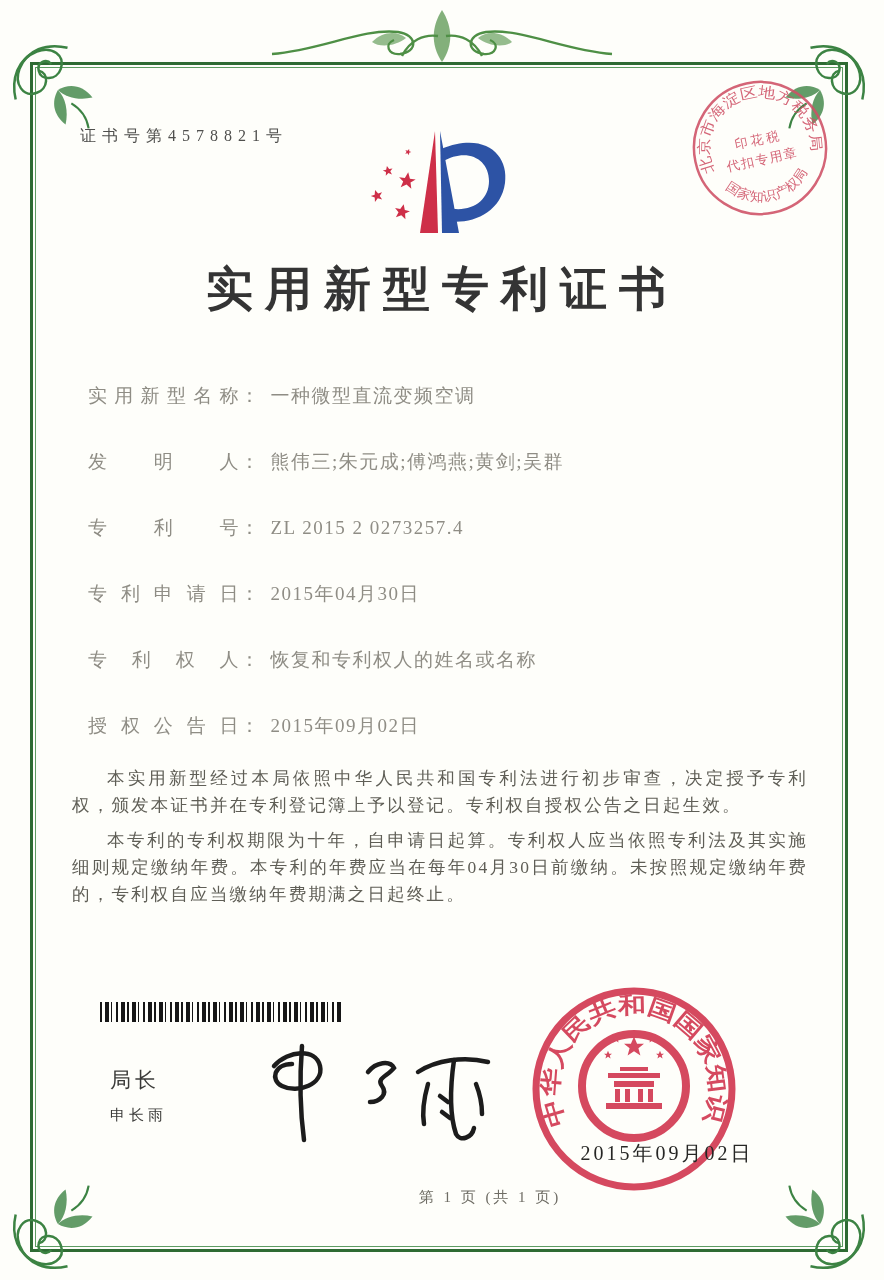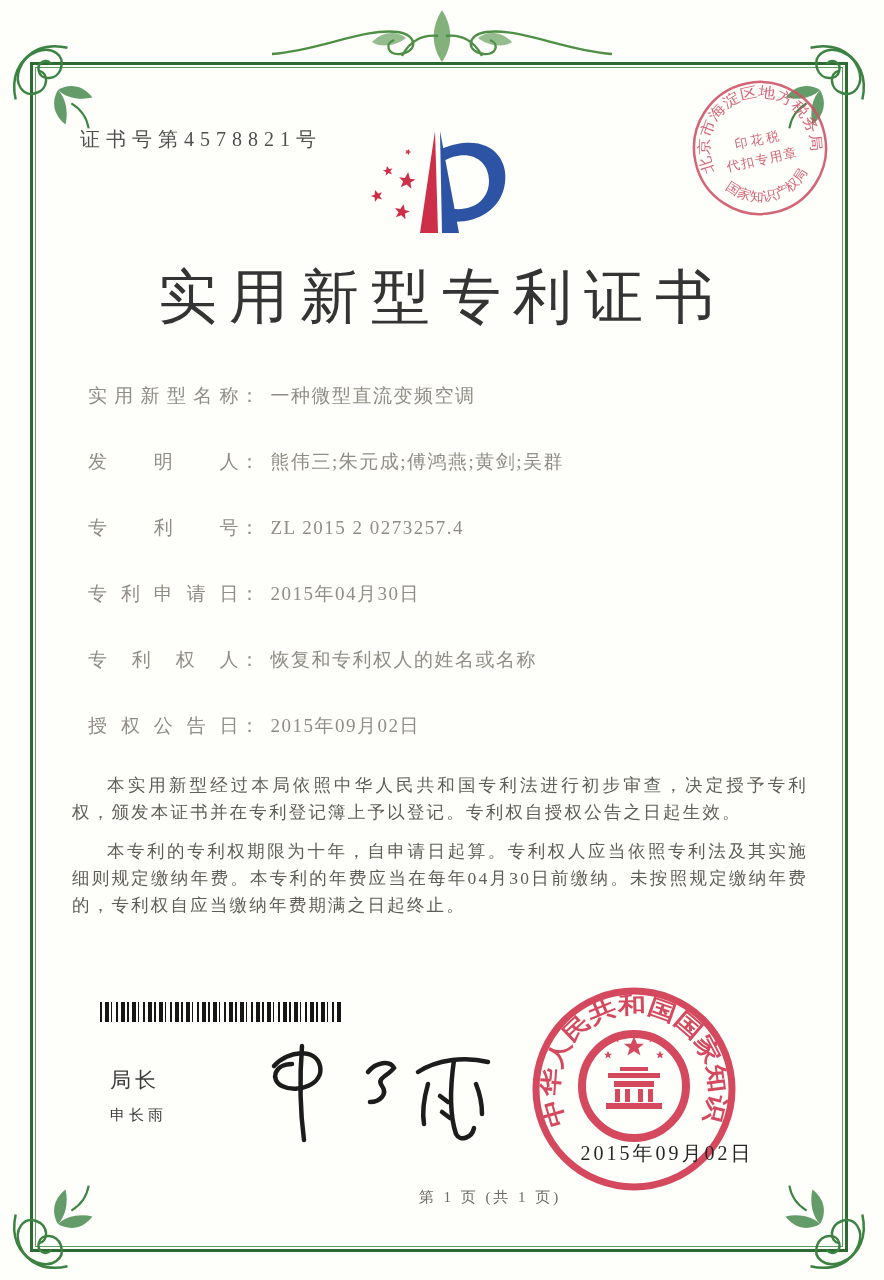--- a/index.html
+++ b/index.html
@@ -12,34 +12,34 @@
   .frame{position:absolute;left:30px;top:62px;right:36px;bottom:28px;
     border:3px solid var(--border_green,#2e6b33);}
   .frame-inner{position:absolute;inset:2px;border:1px solid #5d9c62;}
   .corner{position:absolute;width:96px;height:96px;color:#3c8343;}
   .corner.tl{left:8px;top:40px;}
   .corner.tr{right:14px;top:40px;transform:scaleX(-1);}
   .corner.bl{left:8px;bottom:6px;transform:scaleY(-1);}
   .corner.br{right:14px;bottom:6px;transform:scale(-1,-1);}
   .top-ornament{position:absolute;left:252px;top:2px;width:380px;height:64px;color:#4e8f45;}
   
-  .cert-number{position:absolute;left:80px;top:126px;font-size:20px;
+  .cert-number{position:absolute;left:80px;top:126px;font-size:16px;
     letter-spacing:6px;color:#4f4f4d;}
   .logo{position:absolute;left:355px;top:120px;width:170px;height:124px;}
   .title{position:absolute;left:0;top:258px;width:100%;margin:0;text-align:center;
-    font-size:59px;font-weight:400;letter-spacing:12px;color:#343434;}
+    font-size:47px;font-weight:700;letter-spacing:12px;color:#343434;}
   
   .fields{position:absolute;left:88px;top:383px;width:700px;}
   .field-row{height:22px;margin-bottom:44px;font-size:19px;color:#8f8d85;
     letter-spacing:1.5px;white-space:nowrap;}
   .f-label{display:inline-block;width:152px;text-align:justify;text-align-last:justify;vertical-align:top;}
   .f-colon{display:inline-block;margin-right:10px;}
   
   .paragraphs{position:absolute;left:72px;top:760px;width:736px;color:#5f5e56;}
-  .paragraphs p{margin:12px 0 8px 0;font-size:17.5px;line-height:27px;
+  .paragraphs p{margin:5px 0 8px 0;font-size:17.5px;line-height:27px;
     letter-spacing:2.2px;text-align:justify;text-indent:2em;}
   
   .barcode{position:absolute;left:100px;top:1002px;width:242px;height:20px;
     background:repeating-linear-gradient(90deg,
       #161616 0 2px,transparent 2px 5px,
       #161616 5px 9px,transparent 9px 11px,
       #161616 11px 12px,transparent 12px 16px,
       #161616 16px 18px,transparent 18px 21px,
       #161616 21px 25px,transparent 25px 27px);}
   .director-title{position:absolute;left:110px;top:1066px;font-size:21px;

